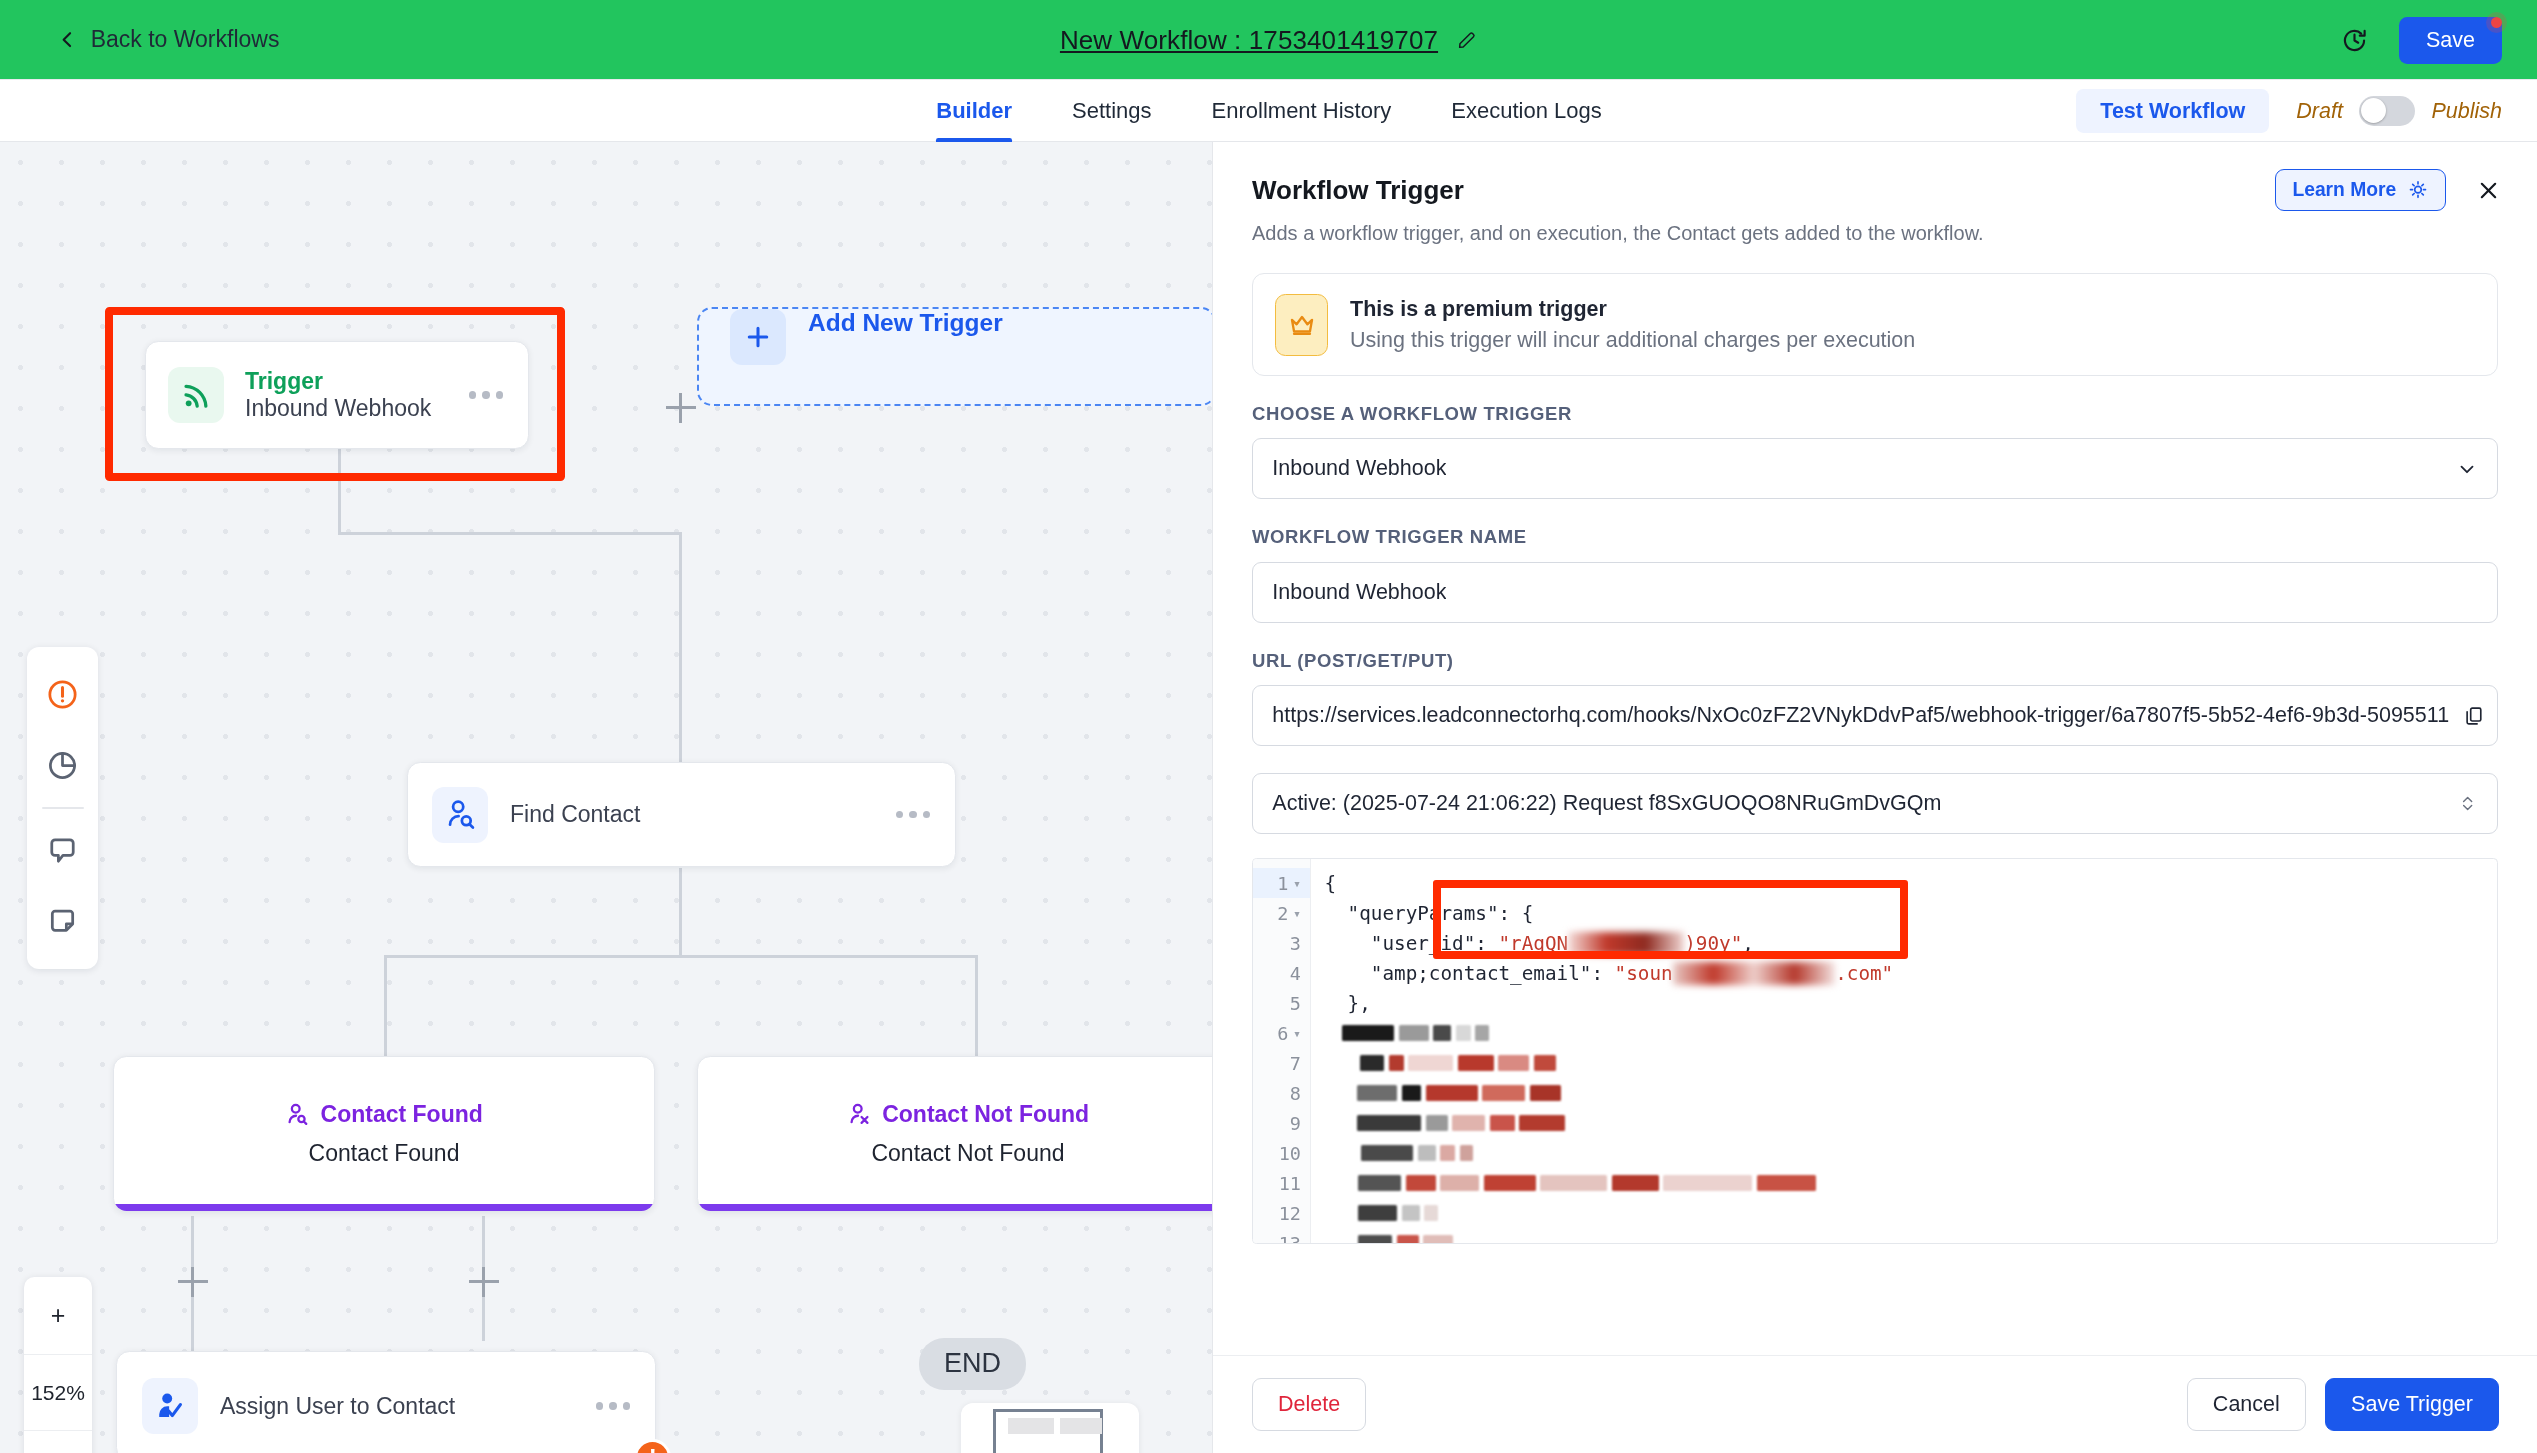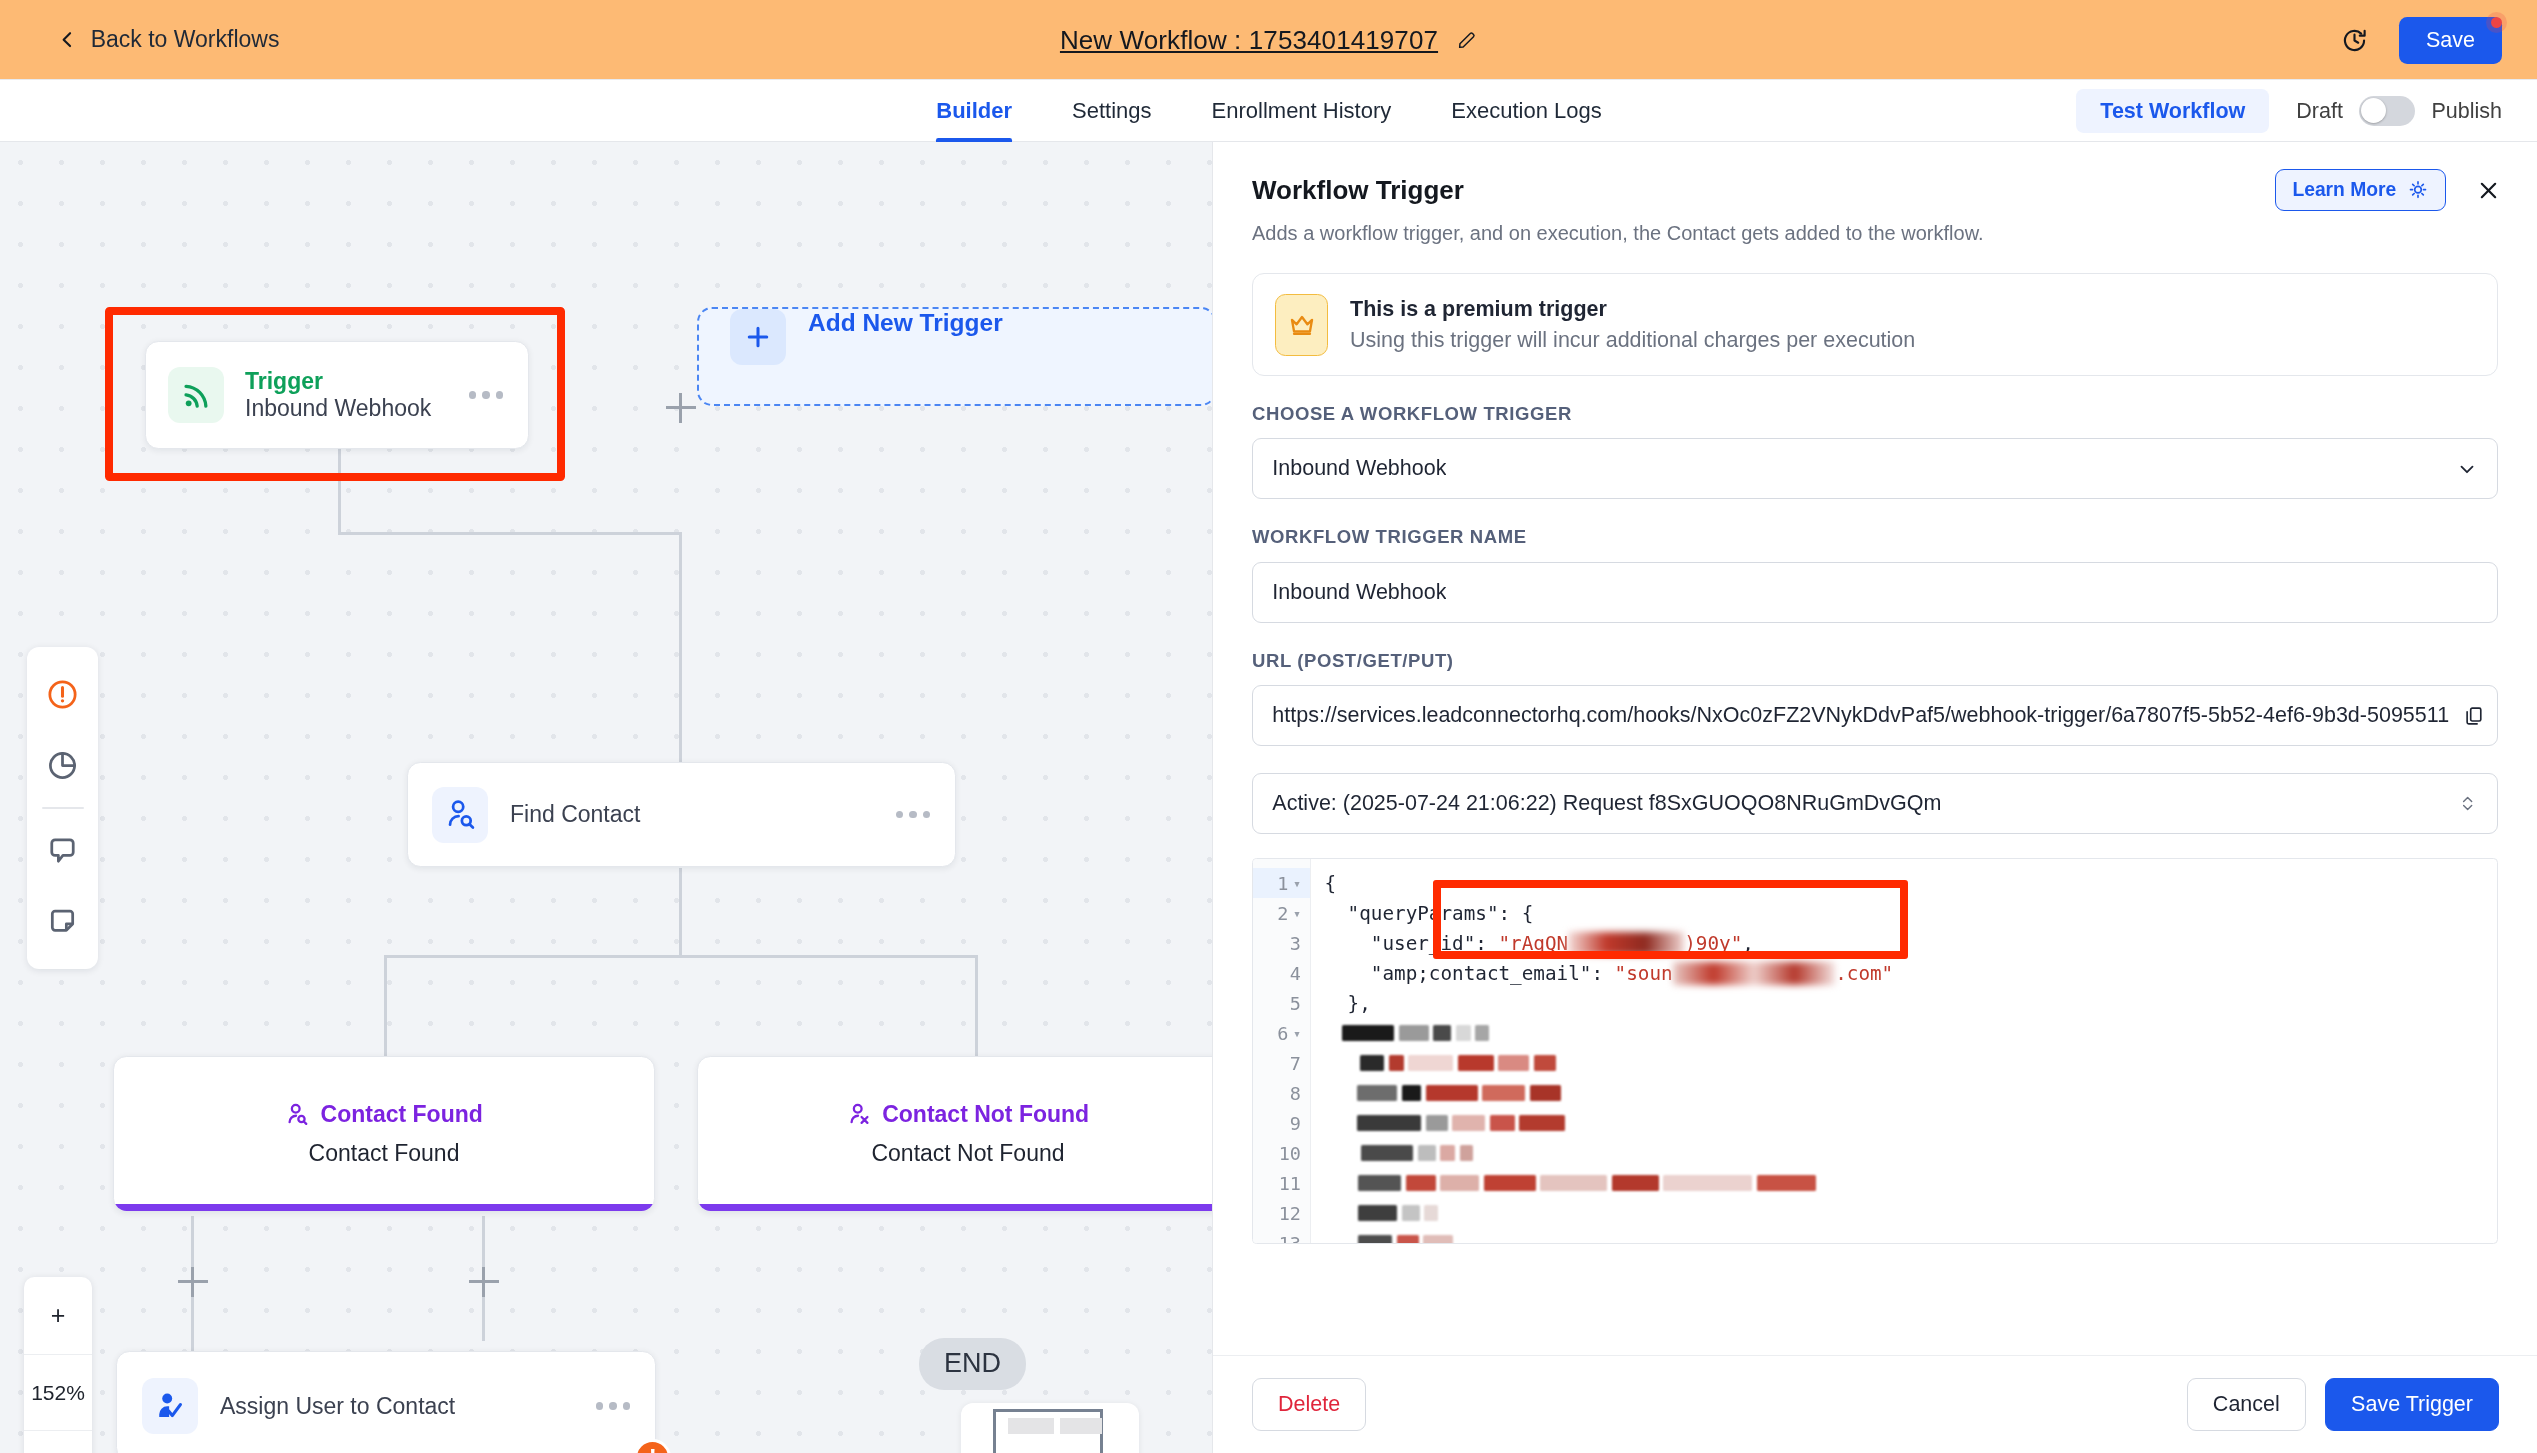--- a/index.html
+++ b/index.html
@@ -6,21 +6,21 @@
   html, body {
     width: 2538px; height: 1454px;
     font-family: "Liberation Sans", sans-serif;
     background: #ffffff;
     overflow: hidden;
   }
 
   
   .topbar {
     position: absolute; top: 0; left: 0; width: 2538px; height: 80px;
-    background: #fdba74; border-bottom: 0.7px solid #e8eaee;
+    background: #22c55e; border-bottom: 0.7px solid #e8eaee;
     display: flex; align-items: center;
   }
   .back-link {
     display: flex; align-items: center; gap: 13.4px;
     margin-left: 58px; cursor: pointer;
   }
   .chev-left { width: 19.3px; height: 19.3px; display: block; }
   .back-label { font-size: 23px; color: #1f2937; font-weight: 400; }
 
   .title-wrap {
@@ -70,21 +70,21 @@
   .tabbar-right {
     position: absolute; right: 36px; top: 0; height: 62px;
     display: flex; align-items: center; gap: 27px;
   }
   .test-wf-btn {
     background: #eef3ff; color: #1b58ec; border: none; border-radius: 7.4px;
     font-size: 21.5px; font-family: inherit; font-weight: 600;
     padding: 9.6px 24px; cursor: pointer;
   }
   .publish-group { display: flex; align-items: center; gap: 16.3px; }
-  .pub-label { font-size: 21.5px; color: #404040; }
+  .pub-label { font-size: 21.5px; color: #a16207; font-style: italic; }
   .toggle {
     width: 56px; height: 30px; border-radius: 15px; background: #d4d7dd;
     position: relative; cursor: pointer;
   }
   .toggle .knob {
     position: absolute; top: 2.2px; left: 2.2px; width: 25px; height: 25px;
     border-radius: 50%; background: #fff; box-shadow: 0 0.7px 2.2px rgba(0,0,0,.3);
   }
 
   

